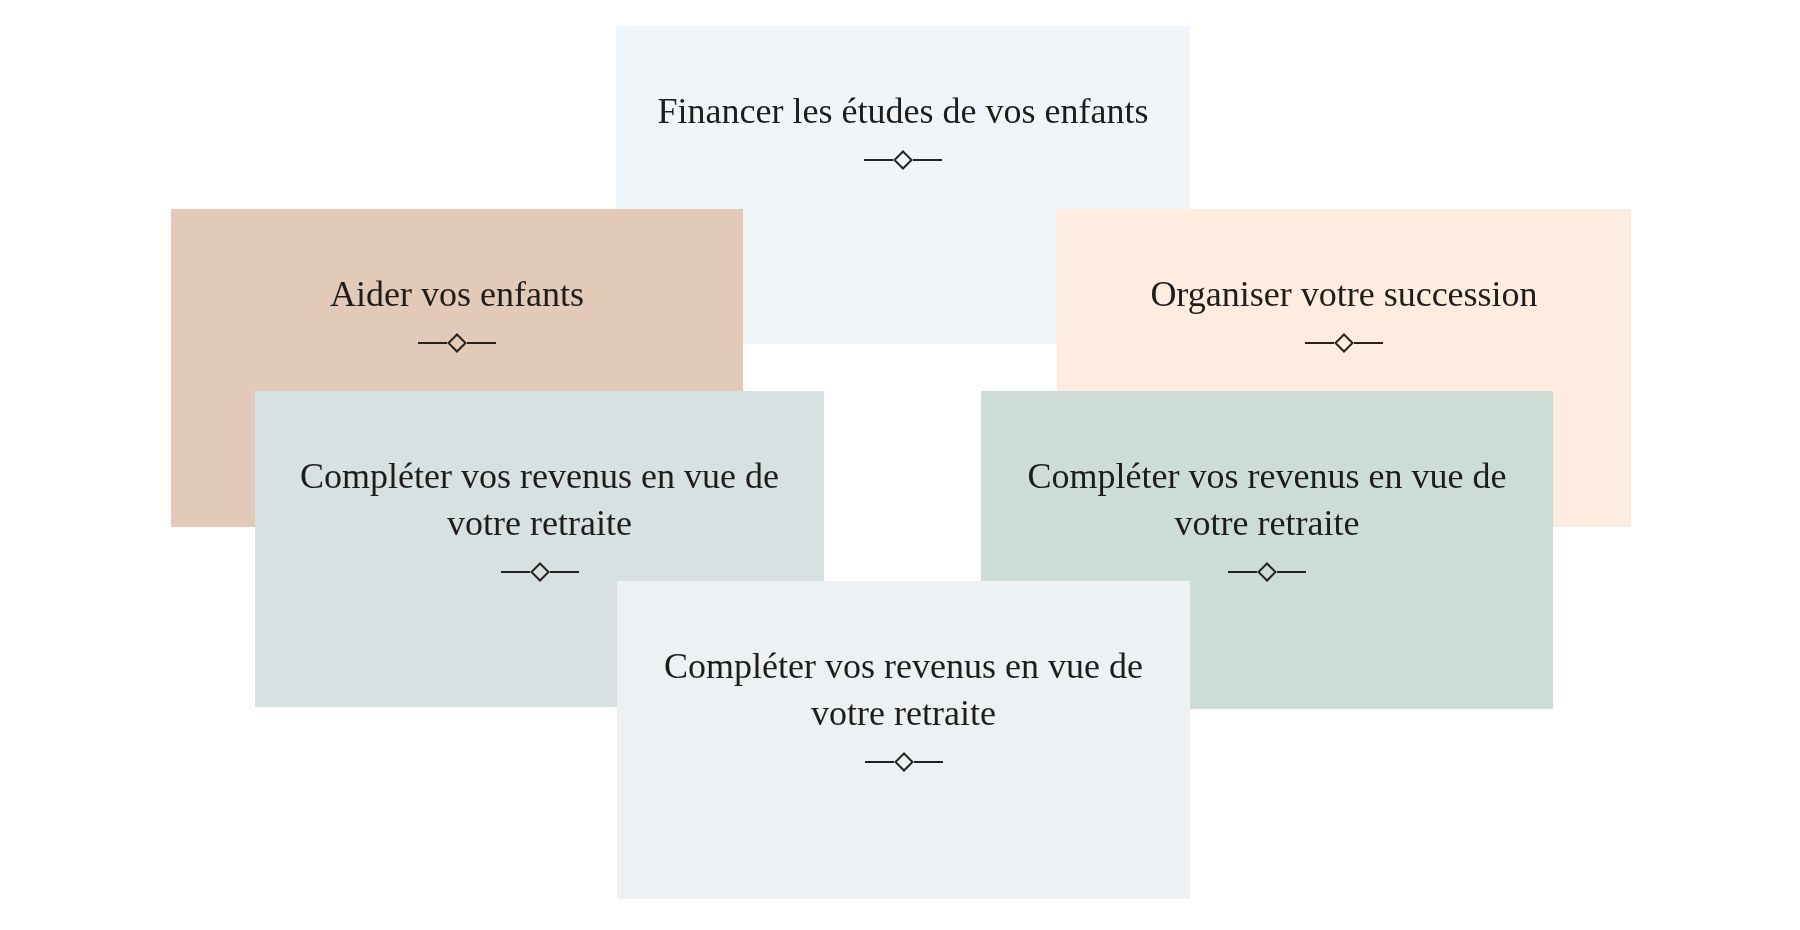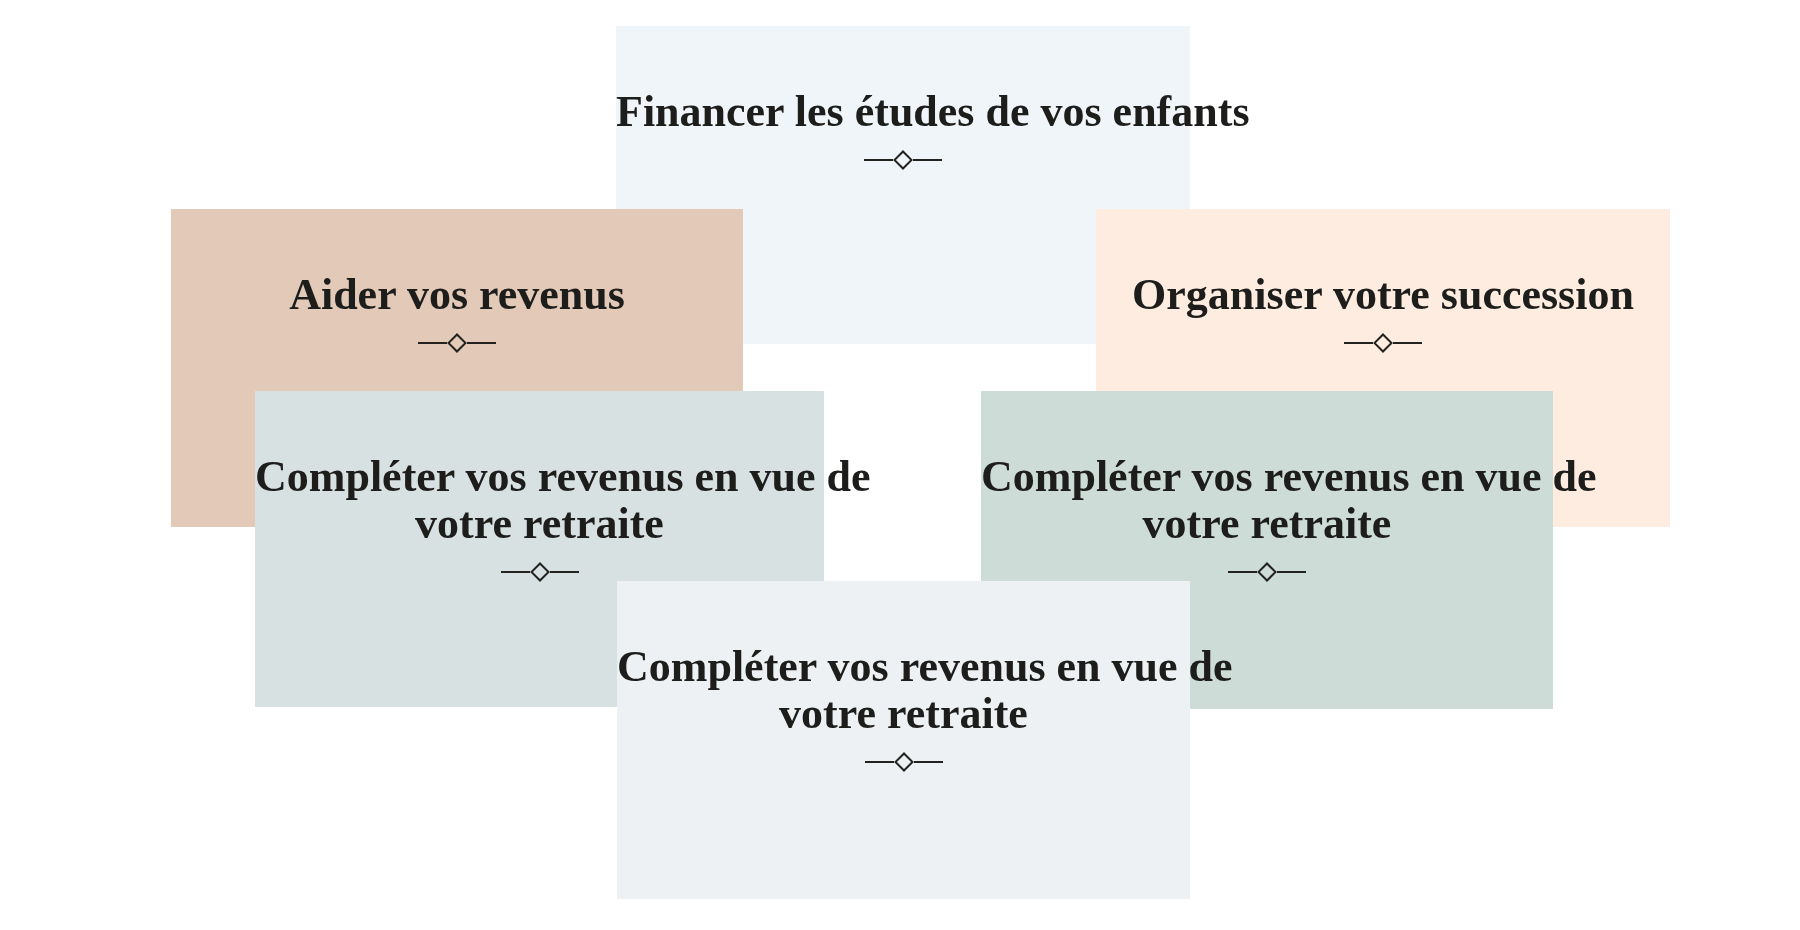--- a/index.html
+++ b/index.html
@@ -12,23 +12,23 @@
     font-family: "Liberation Serif", "DejaVu Serif", serif;
   }
   .card {
     position: absolute;
     box-sizing: border-box;
     text-align: center;
     padding-top: 62px;
     cursor: pointer;
   }
   .card-title {
-    font-size: 44px;
+    font-size: 36px;
     line-height: 47px;
-    font-weight: 700;
+    font-weight: 400;
     letter-spacing: 0;
   }
   .card-title .line { display: block; white-space: nowrap; }
   .divider {
     margin-top: 14px;
     height: 22px;
     display: flex;
     align-items: center;
     justify-content: center;
   }
@@ -42,42 +42,42 @@
     height: 14px;
     border: 2px solid #222220;
     box-sizing: border-box;
     transform: rotate(45deg);
     margin: 0 3px;
     background: transparent;
   }
   
   .card-blue      { left: 616px; top: 26px;  width: 574px; height: 318px; z-index: 1; }
   .card-tan       { left: 171px; top: 209px; width: 572px; height: 318px; z-index: 2; }
-  .card-peach     { left: 1096px; top: 209px; width: 574px; height: 318px; z-index: 2; }
+  .card-peach     { left: 1057px; top: 209px; width: 574px; height: 318px; z-index: 2; }
   .card-teal-l    { left: 255px; top: 391px; width: 569px; height: 316px; z-index: 3; }
   .card-teal-r    { left: 981px; top: 391px; width: 572px; height: 318px; z-index: 3; }
   .card-bottom    { left: 617px; top: 581px; width: 573px; height: 318px; z-index: 4; }
 </style>
 </head>
 <body style="color: rgb(29, 29, 27);">
 
 <div class="card card-blue" style="background-color: rgb(240, 245, 249);">
   <div class="card-title">
     <span class="line">Financer les études de vos enfants</span>
   </div>
   <div class="divider">
     <span class="seg"></span>
     <span class="diamond"></span>
     <span class="seg"></span>
   </div>
 </div>
 
 <div class="card card-tan" style="background-color: rgb(227, 201, 183);">
   <div class="card-title">
-    <span class="line">Aider vos revenus</span>
+    <span class="line">Aider vos enfants</span>
   </div>
   <div class="divider">
     <span class="seg"></span>
     <span class="diamond"></span>
     <span class="seg"></span>
   </div>
 </div>
 
 <div class="card card-peach" style="background-color: rgb(253, 236, 223);">
   <div class="card-title">

